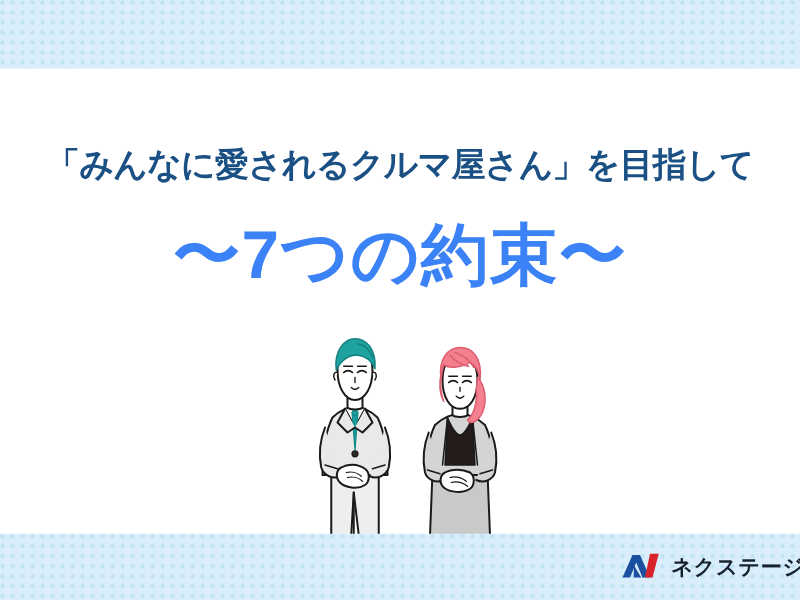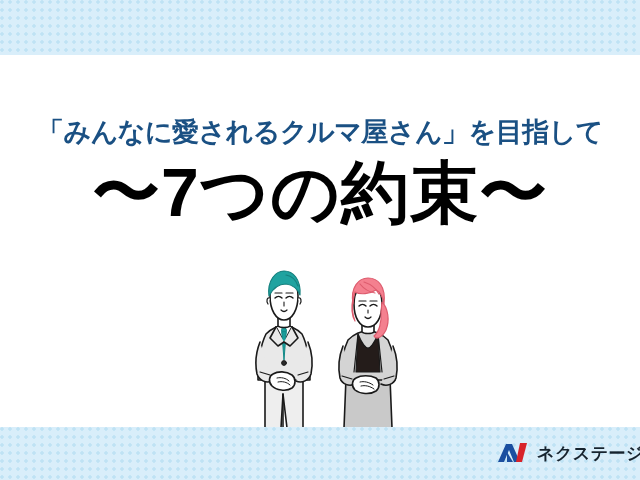--- a/index.html
+++ b/index.html
@@ -49,27 +49,27 @@
     display: block;
     color: #1a5083;
     font-size: 27px;
     font-weight: bold;
     letter-spacing: -0.5px;
     line-height: 40px;
     white-space: nowrap;
   }
   #headline-line2 {
     display: block;
-    color: #000000;
-    font-size: 68px;
+    color: #3b82f6;
+    font-size: 54px;
     font-weight: bold;
     line-height: 72px;
     letter-spacing: 1px;
     white-space: nowrap;
-    margin-top: 4px;
+    margin-top: 16px;
   }
 
   
   #illustration {
     position: absolute;
     left: 236px;
     top: 268px;
     width: 190px;
     height: 165px;
   }

